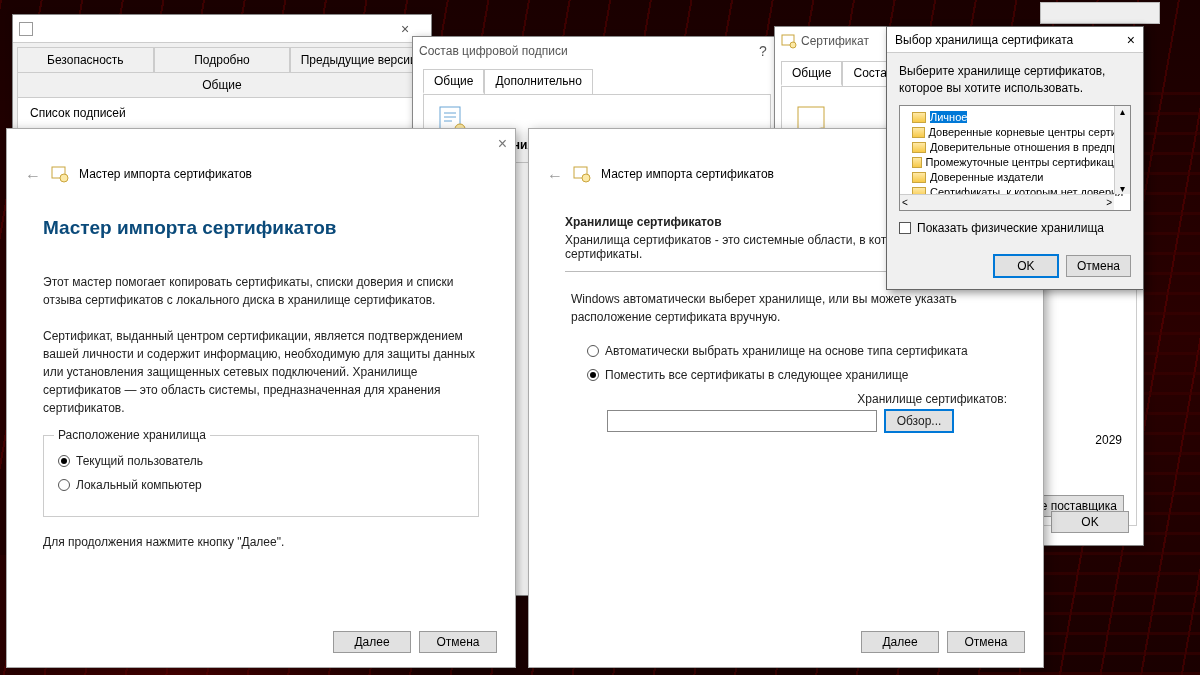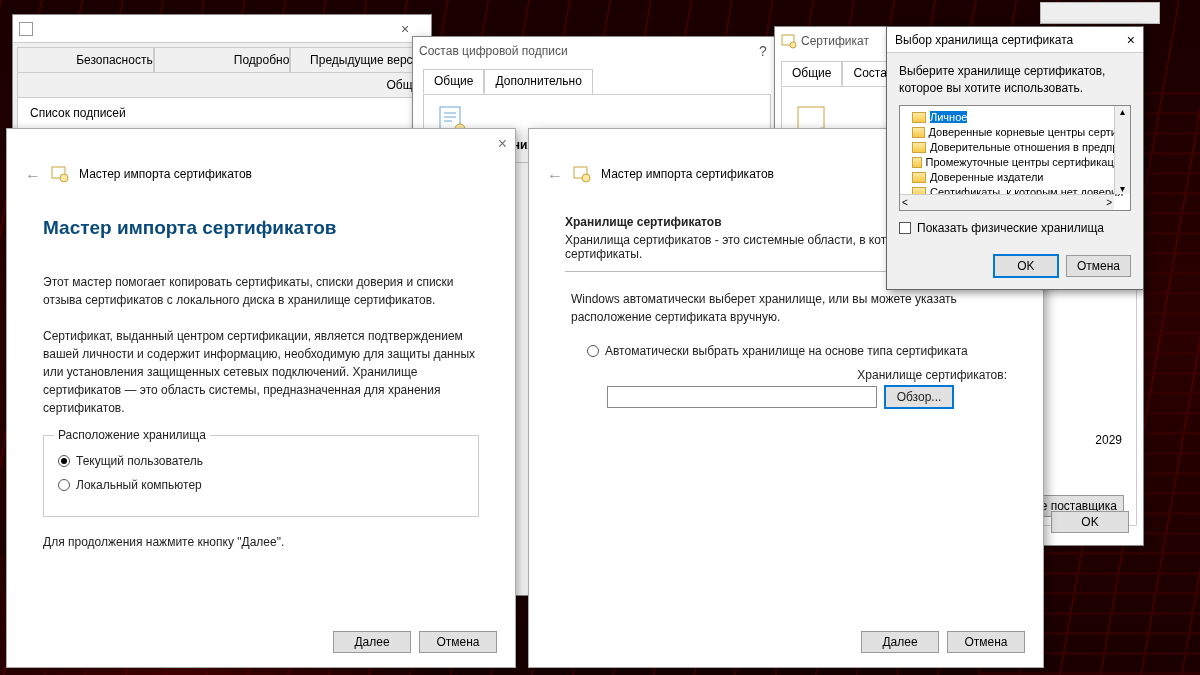--- a/index.html
+++ b/index.html
@@ -12,21 +12,21 @@
     repeating-linear-gradient(0deg,#3a0000 0 3px,transparent 3px 20px);opacity:.6;}
   .bg-deco::before{content:"";position:absolute;left:0;bottom:0;width:600px;height:120px;background:
     radial-gradient(circle at 30% 100%, #7a0000 0, transparent 60%);opacity:.5;}
 
   .window { position:absolute; background:#f0f0f0; border:1px solid #888; box-shadow:2px 2px 8px rgba(0,0,0,0.3); }
   .titlebar { height:28px; background:#fff; border-bottom:1px solid #ccc; display:flex; align-items:center; padding:0 6px; font-size:12px; color:#555; }
   .titlebar .icon-doc { width:14px; height:14px; border:1px solid #999; margin-right:5px; }
   .titlebar .spacer { flex:1; }
   .titlebar .close { width:40px; text-align:center; font-size:14px; color:#555; }
   .tabs { display:flex; margin:4px 4px 0 4px; font-size:12px; }
-  .tab { flex:1; text-align:right; padding:5px 0; background:#f0f0f0; border:1px solid #ccc; border-bottom:none; }
+  .tab { flex:1; text-align:center; padding:5px 0; background:#f0f0f0; border:1px solid #ccc; border-bottom:none; }
   .tab.active { background:#fff; border-bottom:2px solid #fff; }
   .section-label { font-size:12px; padding:8px 12px 4px; }
 
   .wizard { position:absolute; background:#fff; border:1px solid #aaa; box-shadow:3px 3px 10px rgba(0,0,0,0.35); }
   .wizard-top { height:30px; display:flex; justify-content:flex-end; align-items:center; padding-right:8px; }
   .wizard-close { font-size:16px; color:#777; }
   .wizard-head { display:flex; align-items:center; gap:10px; padding:6px 18px; font-size:12px; }
   .back-arrow { font-size:16px; color:#999; }
   .cert-icon { display:inline-block; }
   .cert-icon svg { display:block; }
@@ -211,20 +211,24 @@
   <div class="wizard-body">
     <div class="w2-h2">Хранилище сертификатов</div>
     <div class="w2-sub">Хранилища сертификатов - это системные области, в которых хранятся сертификаты.</div>
     <hr class="w2-hr">
     <p class="para" style="margin-left:6px;">Windows автоматически выберет хранилище, или вы можете указать расположение сертификата вручную.</p>
     <div class="indent">
       <div class="radio-row">
         <span class="radio"></span>
         <span>Автоматически выбрать хранилище на основе типа сертификата</span>
       </div>
+      <div class="radio-row">
+        <span class="radio checked"></span>
+        <span>Поместить все сертификаты в следующее хранилище</span>
+      </div>
       <div class="subf">Хранилище сертификатов:</div>
       <div class="row-flex" style="margin-left:20px;">
         <div class="txtbox"></div>
         <div class="btn focus" style="min-width:68px;">Обзор...</div>
       </div>
     </div>
   </div>
   <div class="wizard-foot">
     <div class="btn">Далее</div>
     <div class="btn">Отмена</div>

